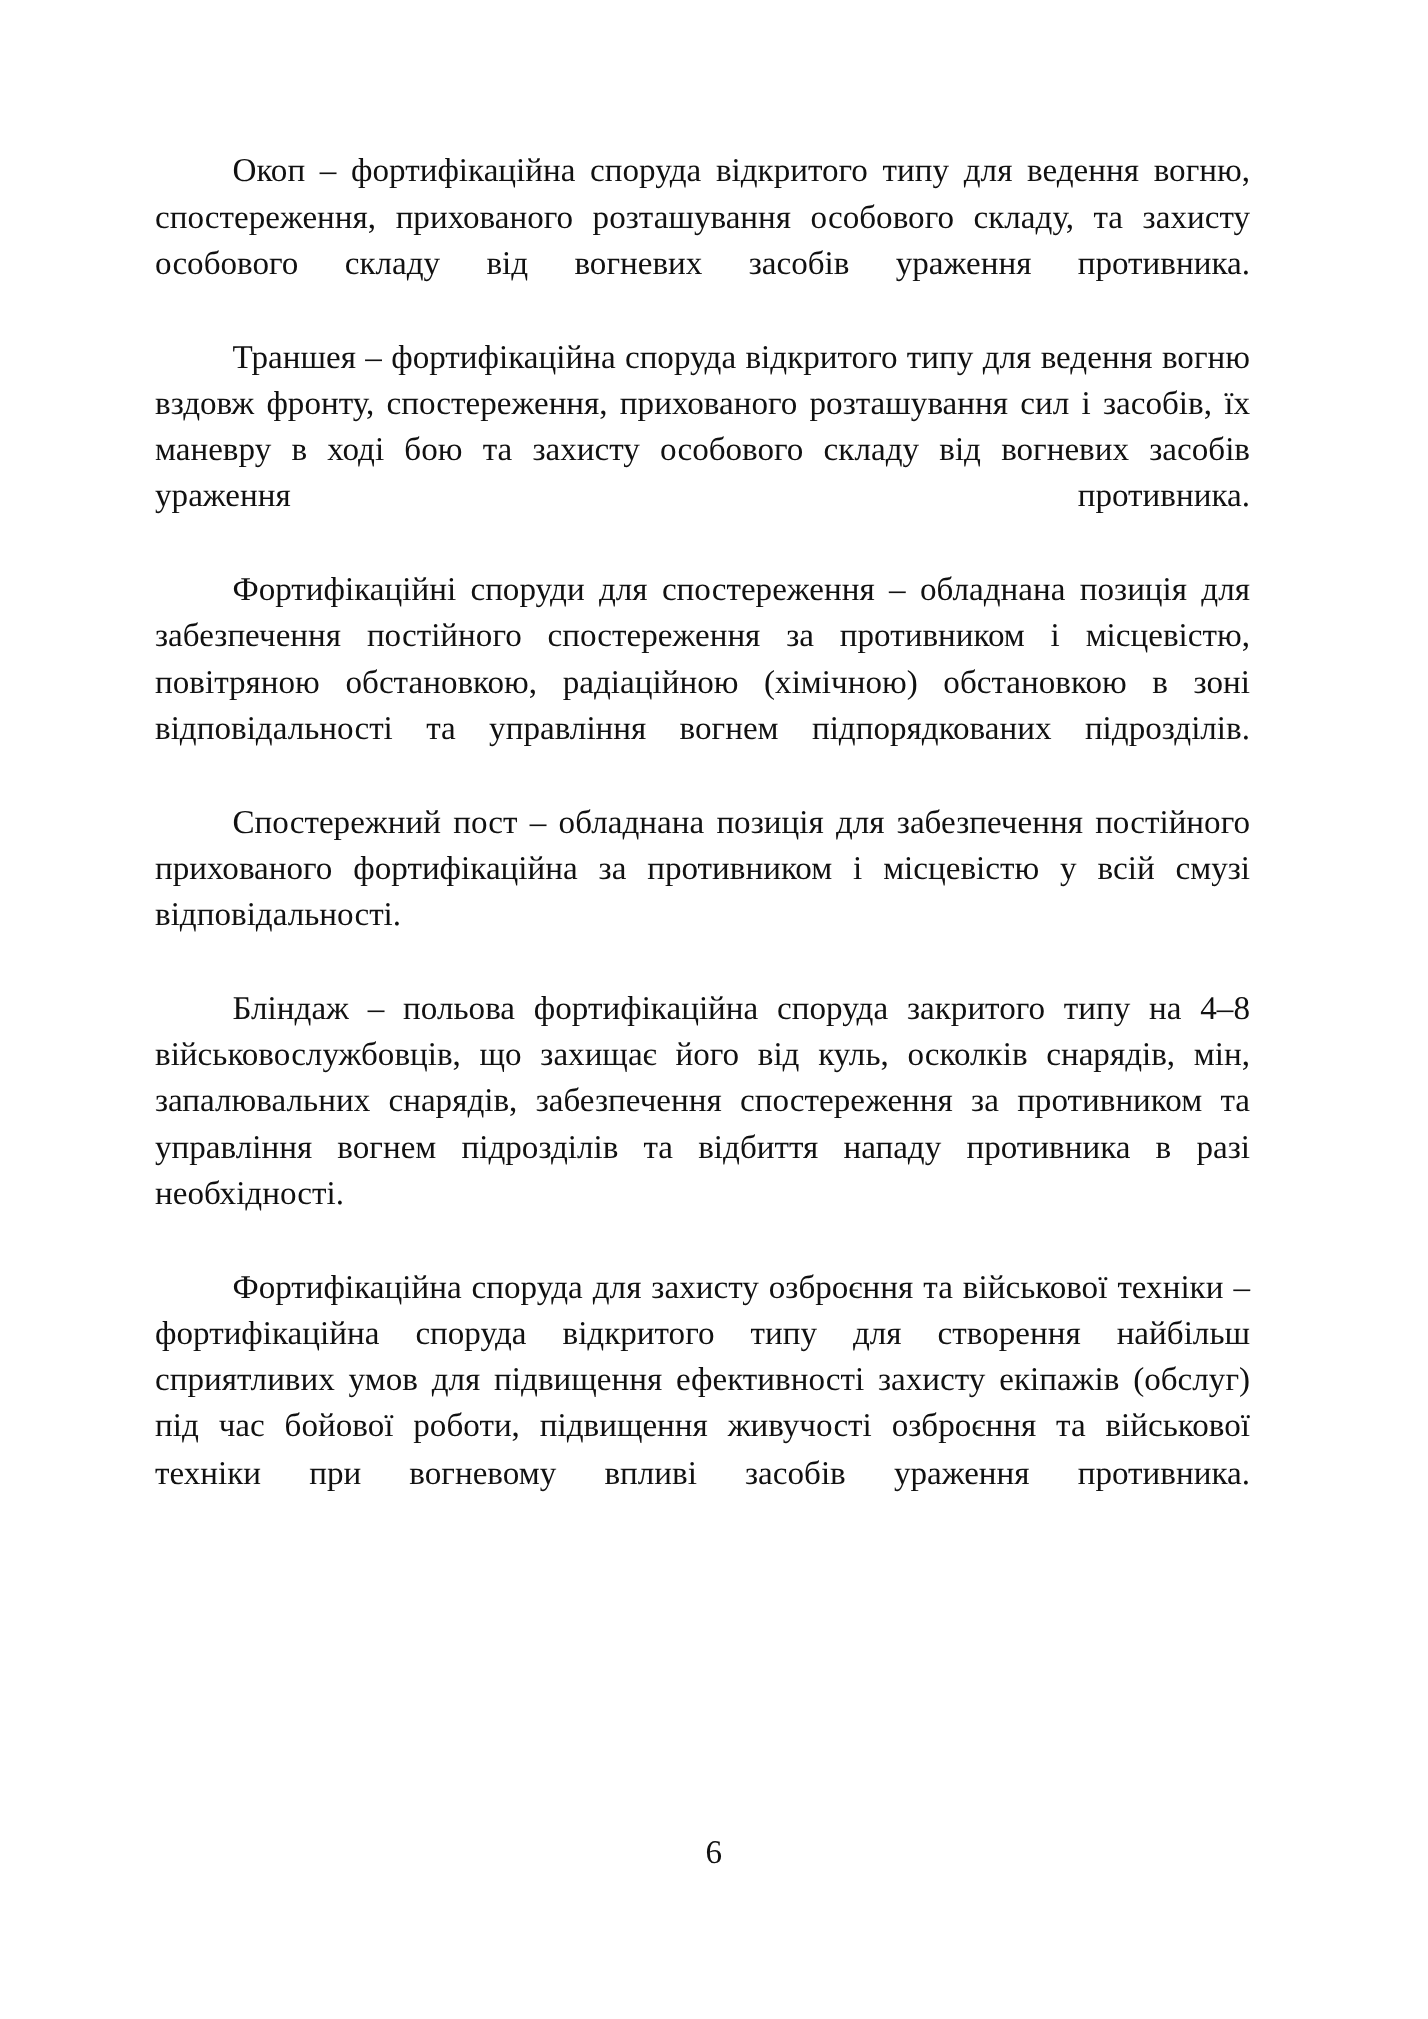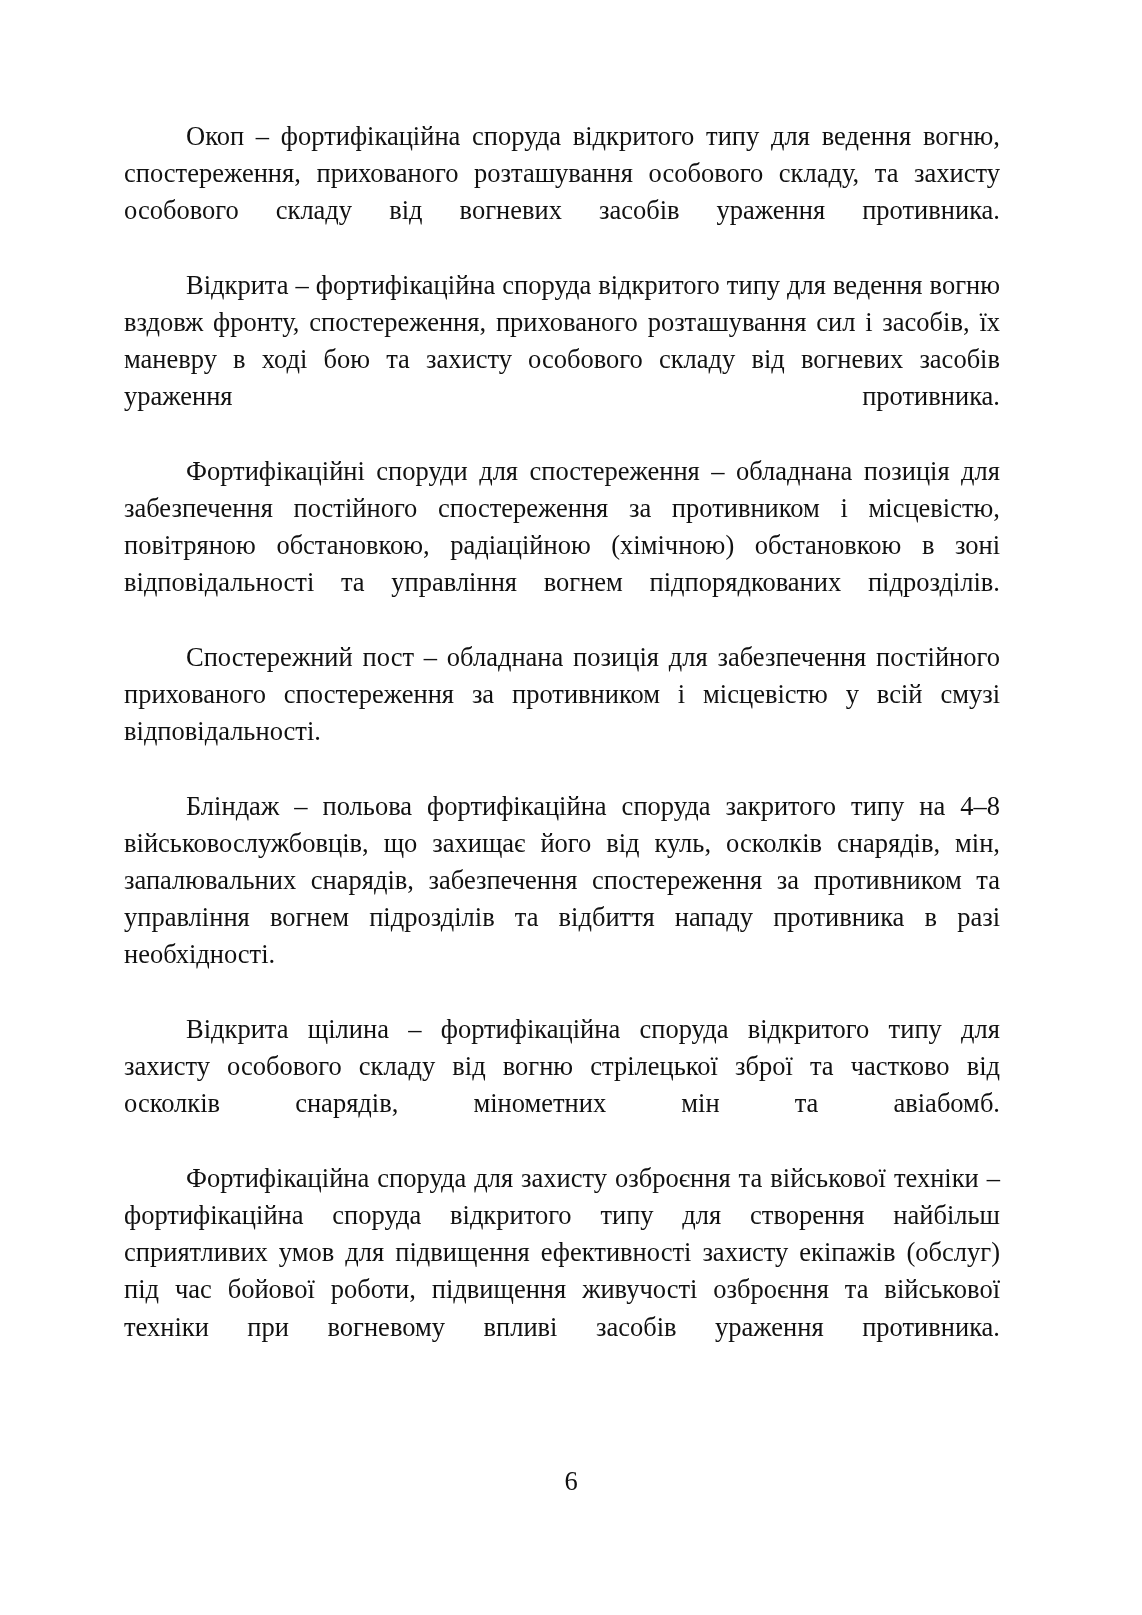--- a/index.html
+++ b/index.html
@@ -55,24 +55,23 @@
     color: #111111;
   }
 </style>
 </head>
 <body>
 
 <div class="page">
 
   <div class="text-column">
     <p class="para">Окоп – фортифікаційна споруда відкритого типу для ведення вогню, спостереження, прихованого розташування особового складу, та захисту особового складу від вогневих засобів ураження противника.</p>
-    <p class="para">Відкрита – фортифікаційна споруда відкритого типу для ведення вогню вздовж фронту, спостереження, прихованого розташування сил і засобів, їх маневру в ході бою та захисту особового складу від вогневих засобів ураження противника.</p>
+    <p class="para">Траншея – фортифікаційна споруда відкритого типу для ведення вогню вздовж фронту, спостереження, прихованого розташування сил і засобів, їх маневру в ході бою та захисту особового складу від вогневих засобів ураження противника.</p>
     <p class="para">Фортифікаційні споруди для спостереження – обладнана позиція для забезпечення постійного спостереження за противником і місцевістю, повітряною обстановкою, радіаційною (хімічною) обстановкою в зоні відповідальності та управління вогнем підпорядкованих підрозділів.</p>
-    <p class="para">Спостережний пост – обладнана позиція для забезпечення постійного прихованого спостереження за противником і місцевістю у всій смузі відповідальності.</p>
+    <p class="para">Спостережний пост – обладнана позиція для забезпечення постійного прихованого фортифікаційна за противником і місцевістю у всій смузі відповідальності.</p>
     <p class="para">Бліндаж – польова фортифікаційна споруда закритого типу на 4–8 військовослужбовців, що захищає його від куль, осколків снарядів, мін, запалювальних снарядів, забезпечення спостереження за противником та управління вогнем підрозділів та відбиття нападу противника в разі необхідності.</p>
-    <p class="para">Відкрита щілина – фортифікаційна споруда відкритого типу для захисту особового складу від вогню стрілецької зброї та частково від осколків снарядів, мінометних мін та авіабомб.</p>
     <p class="para">Фортифікаційна споруда для захисту озброєння та військової техніки – фортифікаційна споруда відкритого типу для створення найбільш сприятливих умов для підвищення ефективності захисту екіпажів (обслуг) під час бойової роботи, підвищення живучості озброєння та військової техніки при вогневому впливі засобів ураження противника.</p>
 
   </div>
 
   <div class="page-number">6</div>
 
 </div>
 
 </body></html>

